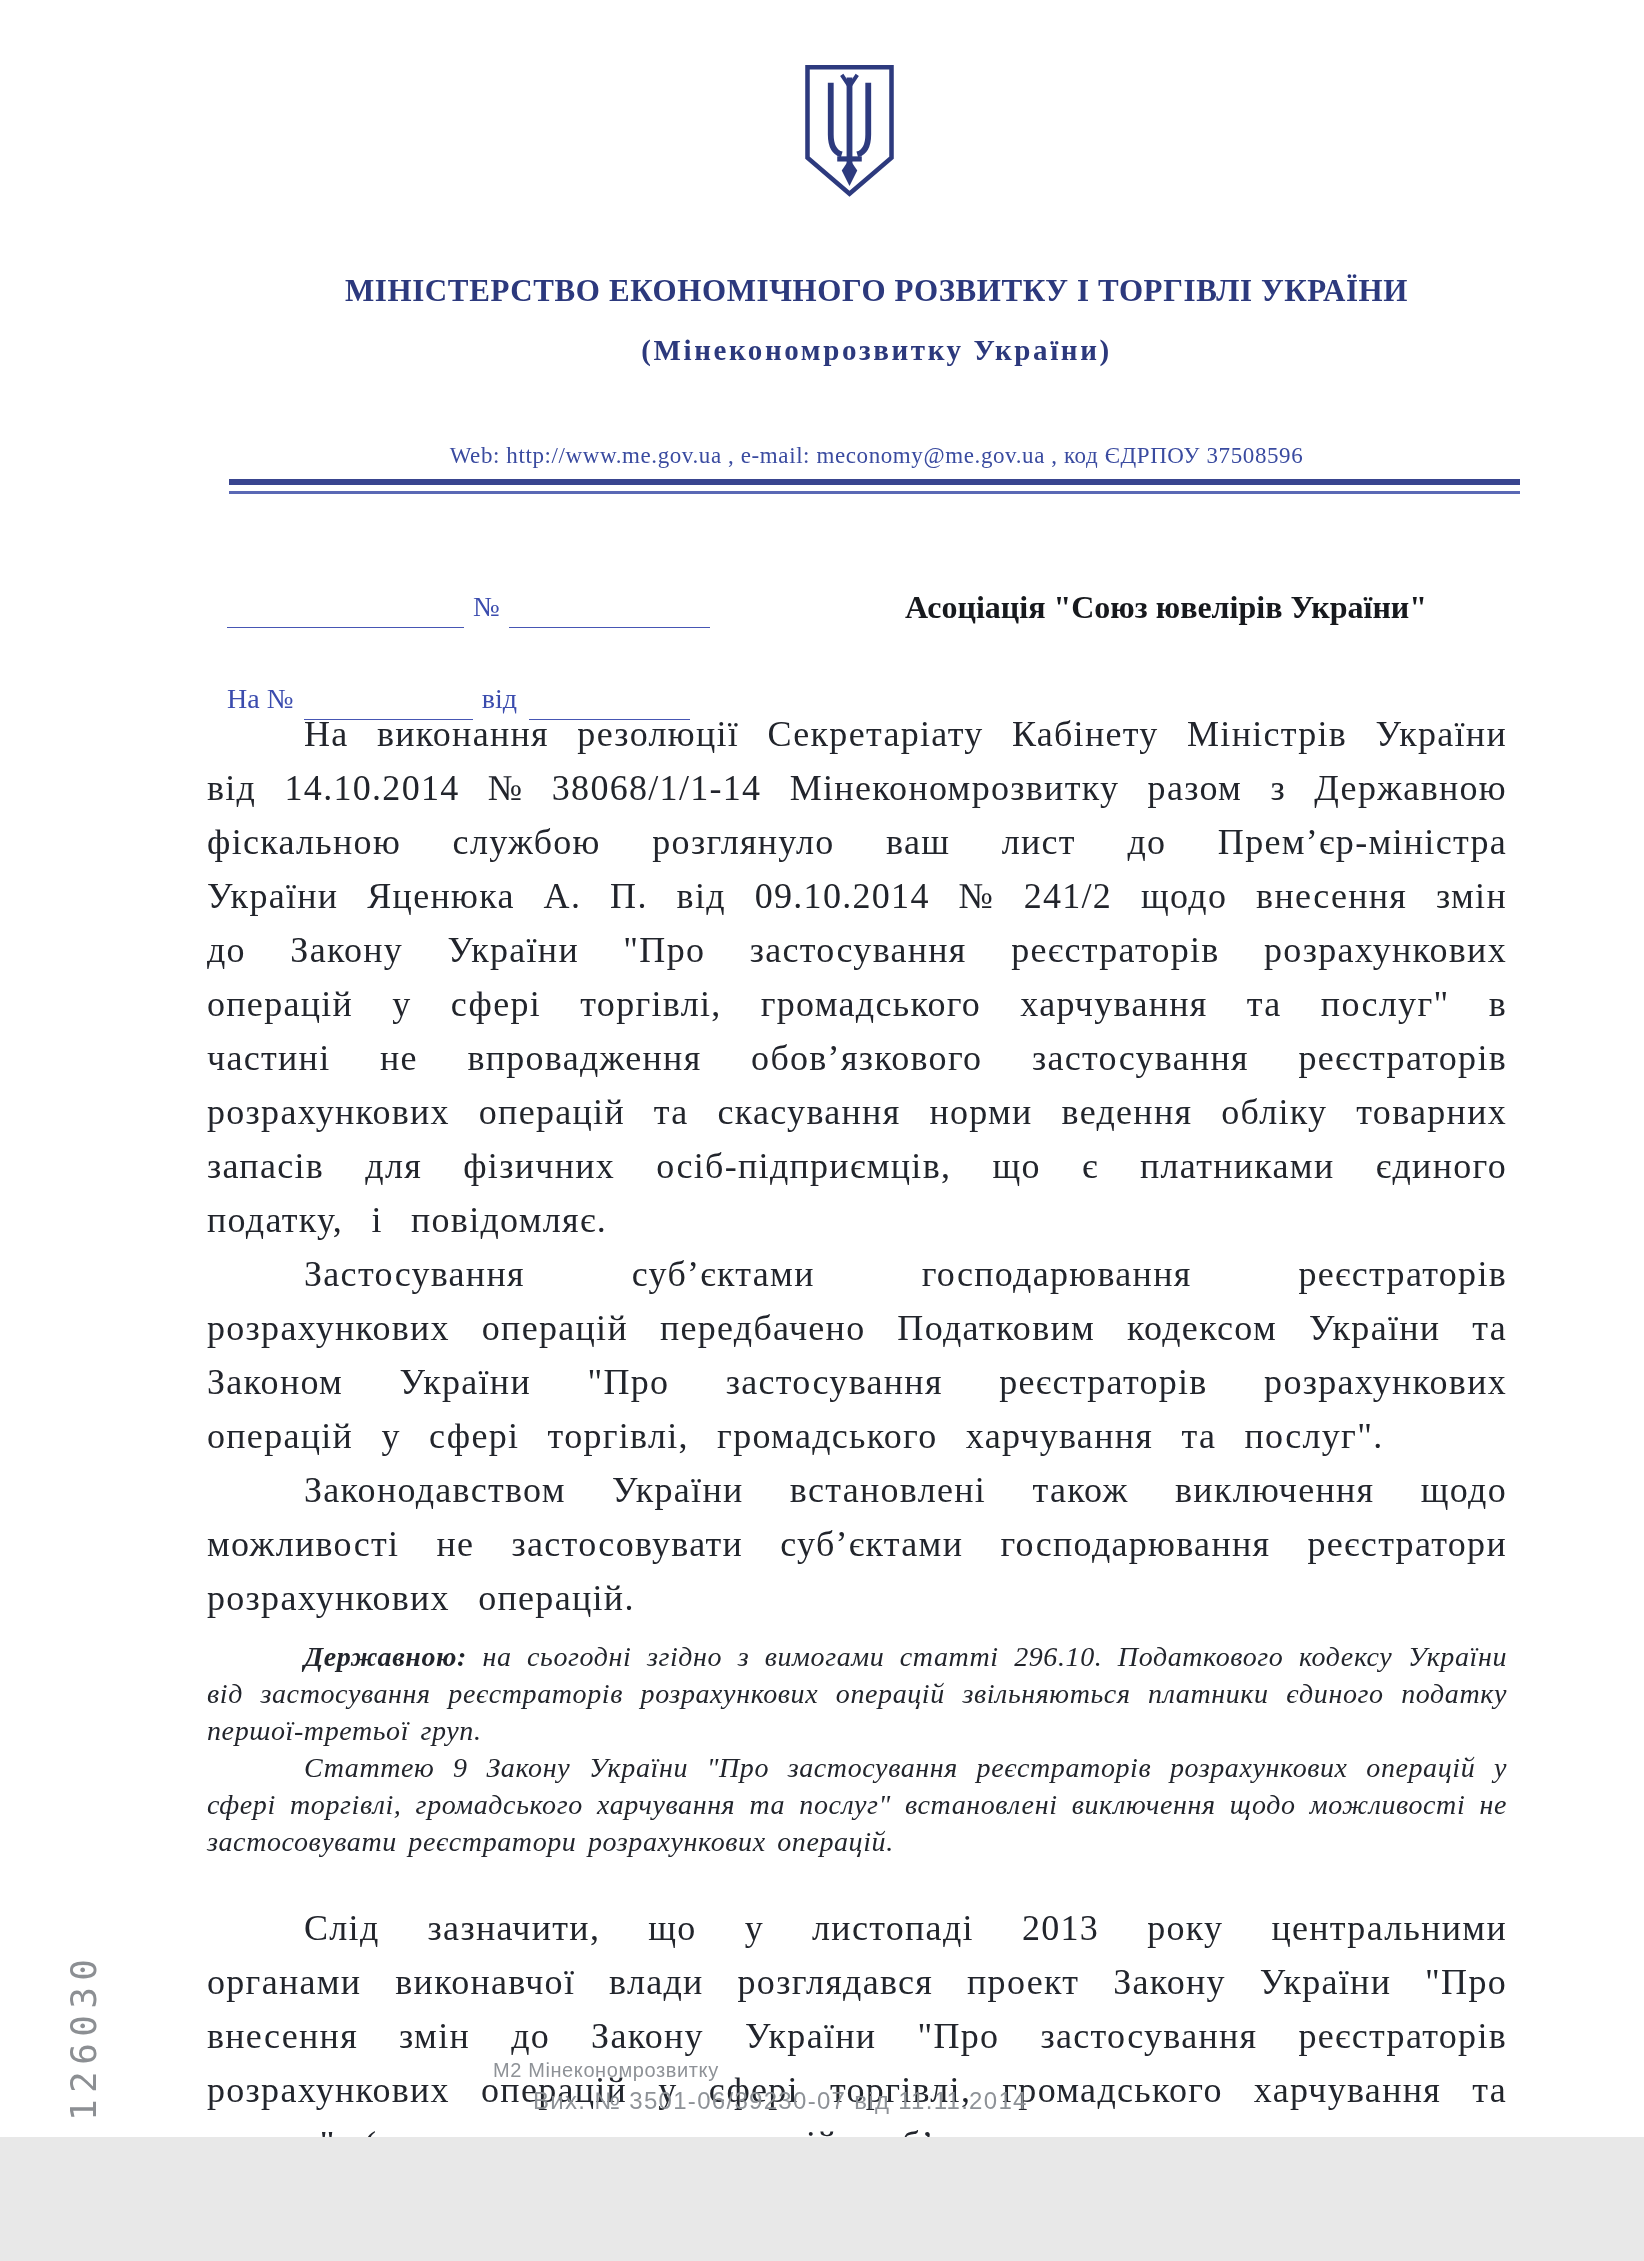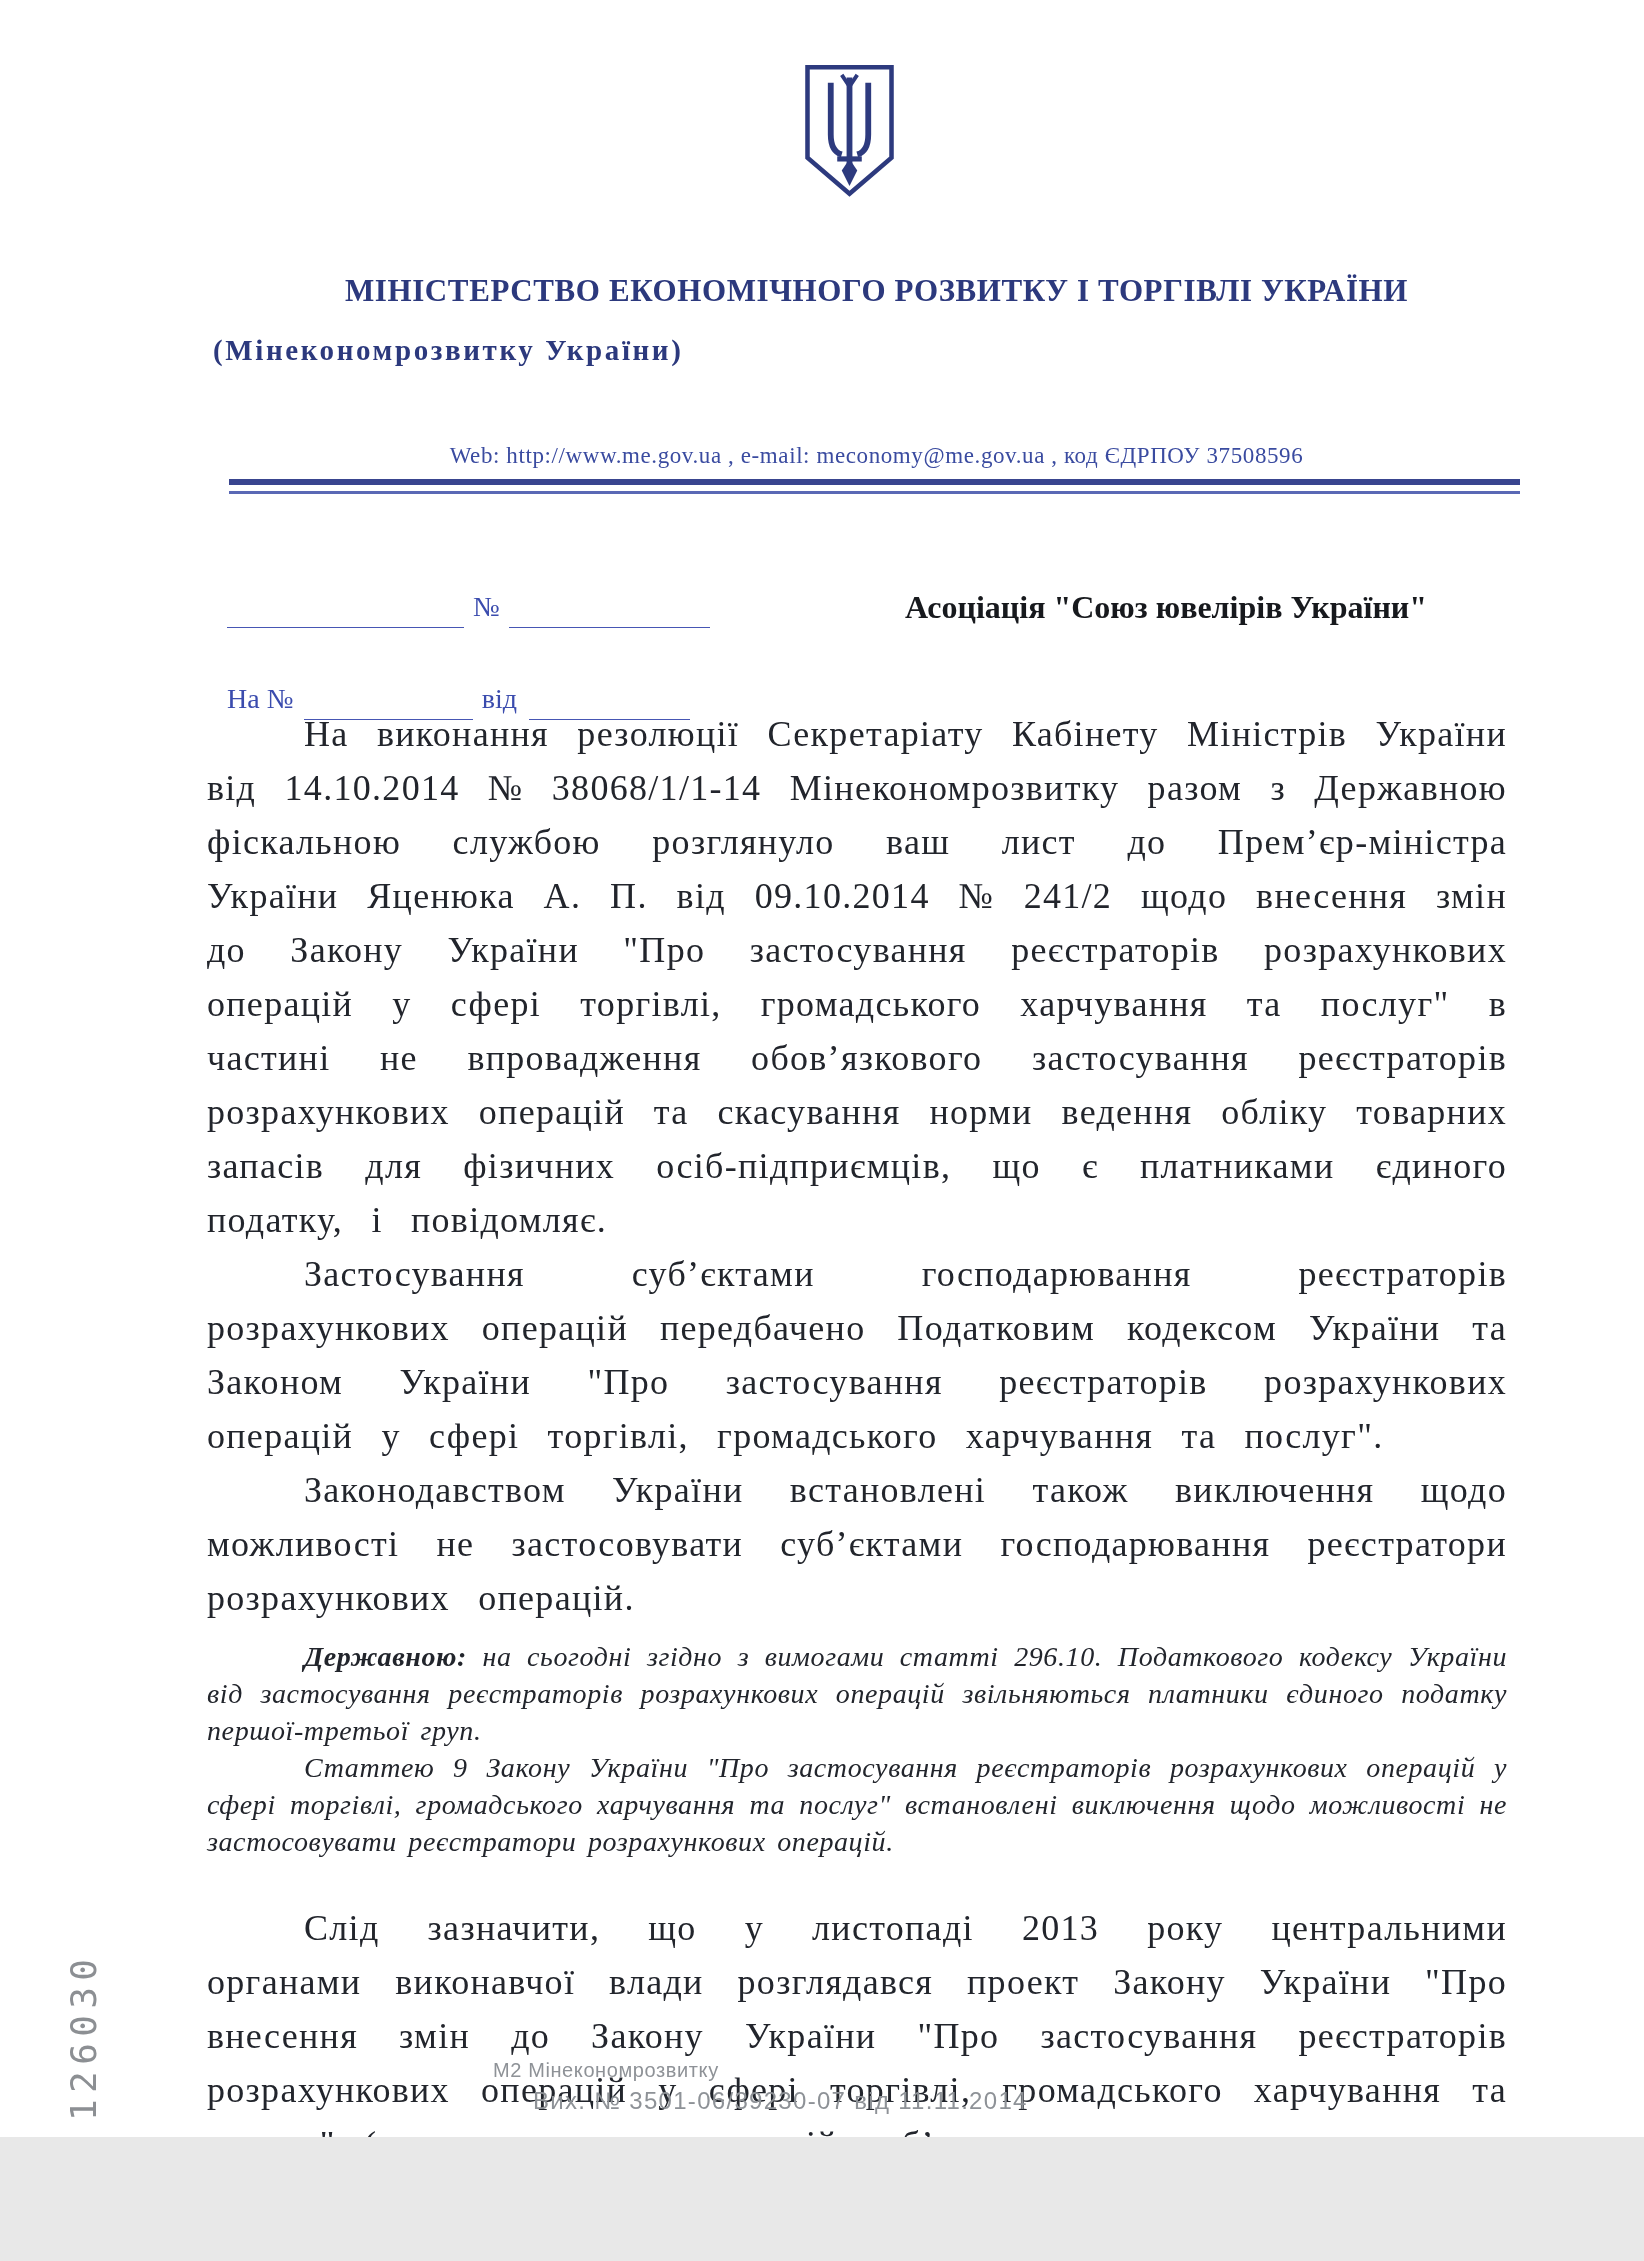--- a/index.html
+++ b/index.html
@@ -14,21 +14,21 @@
   .emblem { position:absolute; left:801px; top:62px; width:97px; height:137px; }
   .ministry-name {
     position:absolute; left:213px; top:273px; width:1327px;
     font-weight:bold; font-size:31px; line-height:36px;
     letter-spacing:0.6px; white-space:nowrap; text-align:center;
     color:#2c397d;
   }
   .ministry-short {
     position:absolute; left:213px; top:334px; width:1327px;
     font-weight:bold; font-size:29px; letter-spacing:2.6px;
-    color:#2c397d;
+    text-align:center; color:#2c397d;
   }
   .address-line {
     position:absolute; left:213px; top:406px; width:1327px;
     font-size:23px; text-align:center; color:#3a4ba0; letter-spacing:0.6px;
   }
   .contacts-line {
     position:absolute; left:213px; top:443px; width:1327px;
     font-size:23px; text-align:center; color:#3a4ba0; letter-spacing:0.6px;
   }
   .rule-thick { position:absolute; left:229px; top:479px; width:1291px; height:6.4px; background:#39458f; }

